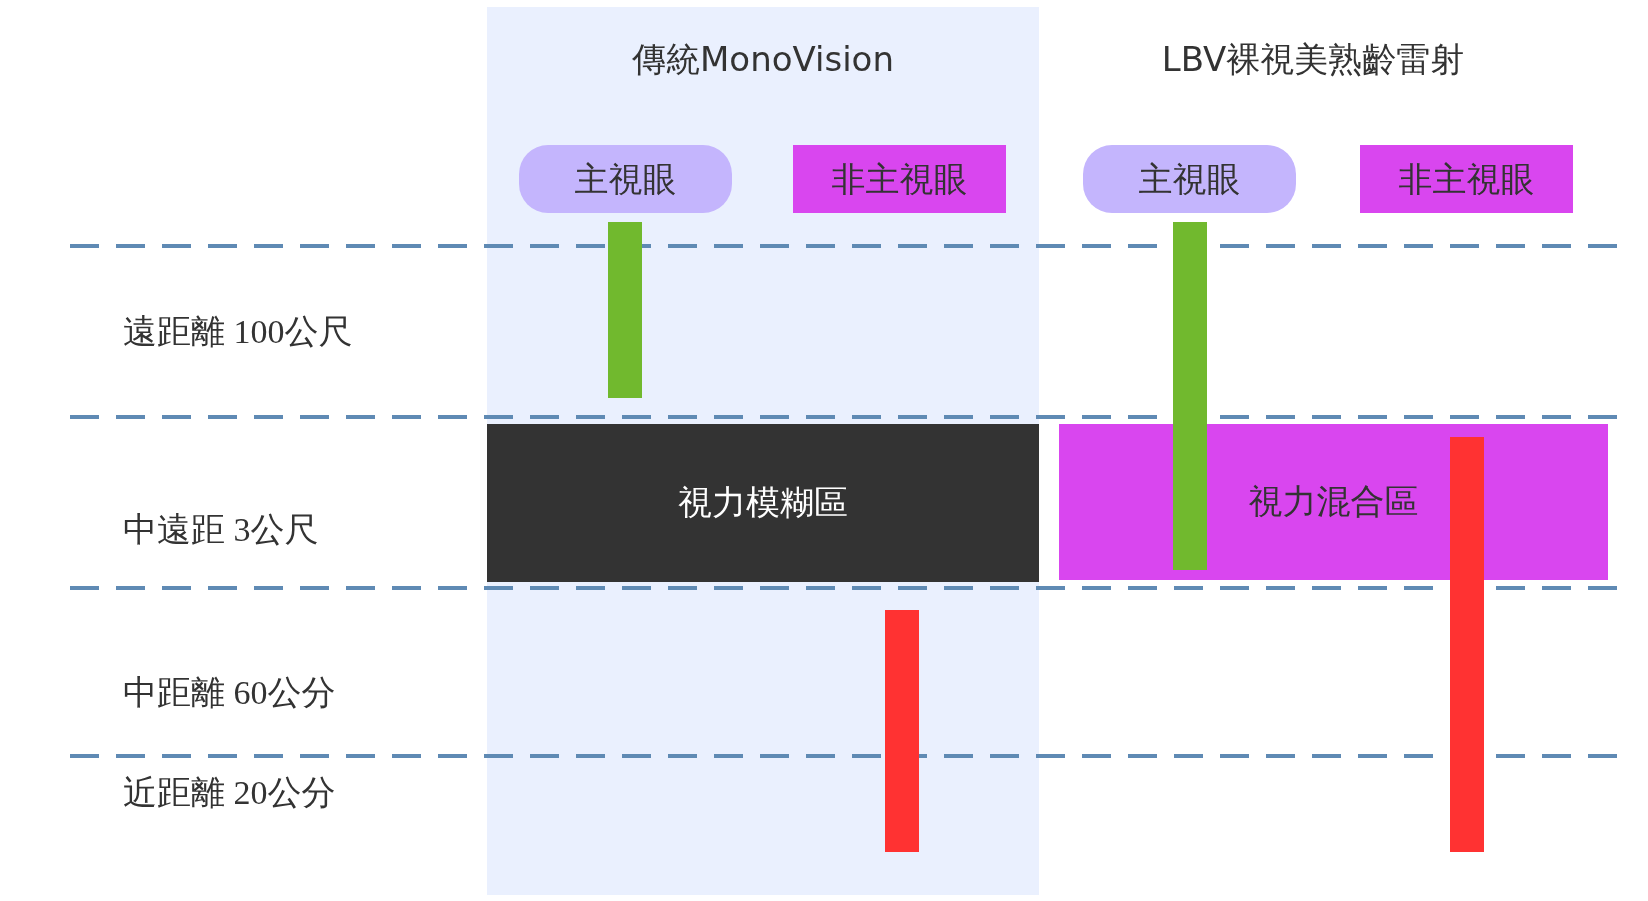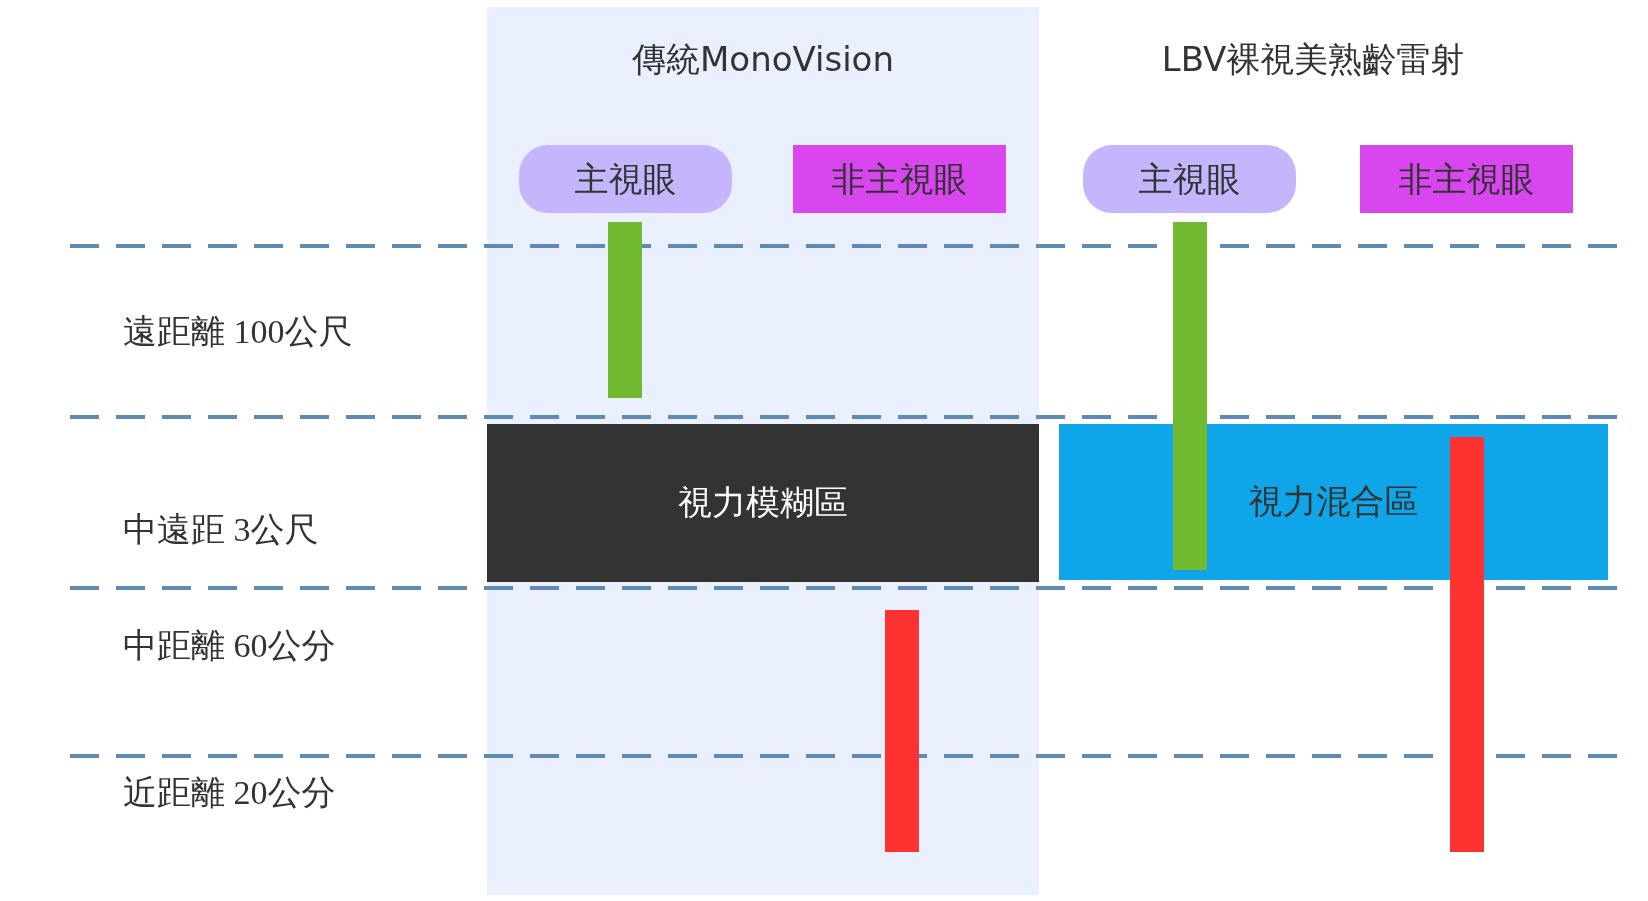--- a/index.html
+++ b/index.html
@@ -11,21 +11,21 @@
   .title-left { left: 487px; width: 552px; text-align: center; }
   .title-right { left: 1037px; width: 552px; }
   .eye-box { top: 145px; height: 68px; width: 213px; line-height: 68px; text-align: center;
              font-size: 34px; color: #333; }
   .eye-green { background: #c4b5fd; border-radius: 29px; }
   .eye-pink { background: #d946ef; }
   .dash-svg { position: absolute; left: 0; top: 0; }
   .row-label { left: 123px; font-size: 34px; color: #333; height: 50px; line-height: 50px; white-space: nowrap; font-family: Liberation Serif, serif; }
   .zone { text-align: center; font-size: 34px; display: flex; align-items: center; justify-content: center; }
   .zone-blur { left: 487px; top: 424px; width: 552px; height: 158px; background: #333333; color: #ffffff; }
-  .zone-mix { left: 1059px; top: 424px; width: 549px; height: 156px; background: #0ea5e9; color: #333; }
+  .zone-mix { left: 1059px; top: 424px; width: 549px; height: 156px; background: #d946ef; color: #333; }
   .bar { width: 34px; }
   .bar-green { background: #71b92e; }
   .bar-red { background: #ff3232; }
 </style>
 </head>
 <body>
 
 <div class="abs panel-left"></div>
 
 <div class="abs title title-left">傳統MonoVision</div>
@@ -50,14 +50,14 @@
   <line x1="70" y1="756" x2="1618" y2="756" stroke="#5f8ab4" stroke-width="4" stroke-dasharray="29 17"></line>
 </svg>
 
 <div class="abs bar bar-green" style="left:608px; top:222px; height:176px;"></div>
 <div class="abs bar bar-red" style="left:885px; top:610px; height:242px;"></div>
 <div class="abs bar bar-green" style="left:1173px; top:222px; height:348px;"></div>
 <div class="abs bar bar-red" style="left:1450px; top:437px; height:415px;"></div>
 
 <div class="abs row-label" style="top:307px;">遠距離 100公尺</div>
 <div class="abs row-label" style="top:505px;">中遠距 3公尺</div>
-<div class="abs row-label" style="top:621px;">中距離 60公分</div>
+<div class="abs row-label" style="top:668px;">中距離 60公分</div>
 <div class="abs row-label" style="top:768px;">近距離 20公分</div>
 
 </body></html>

